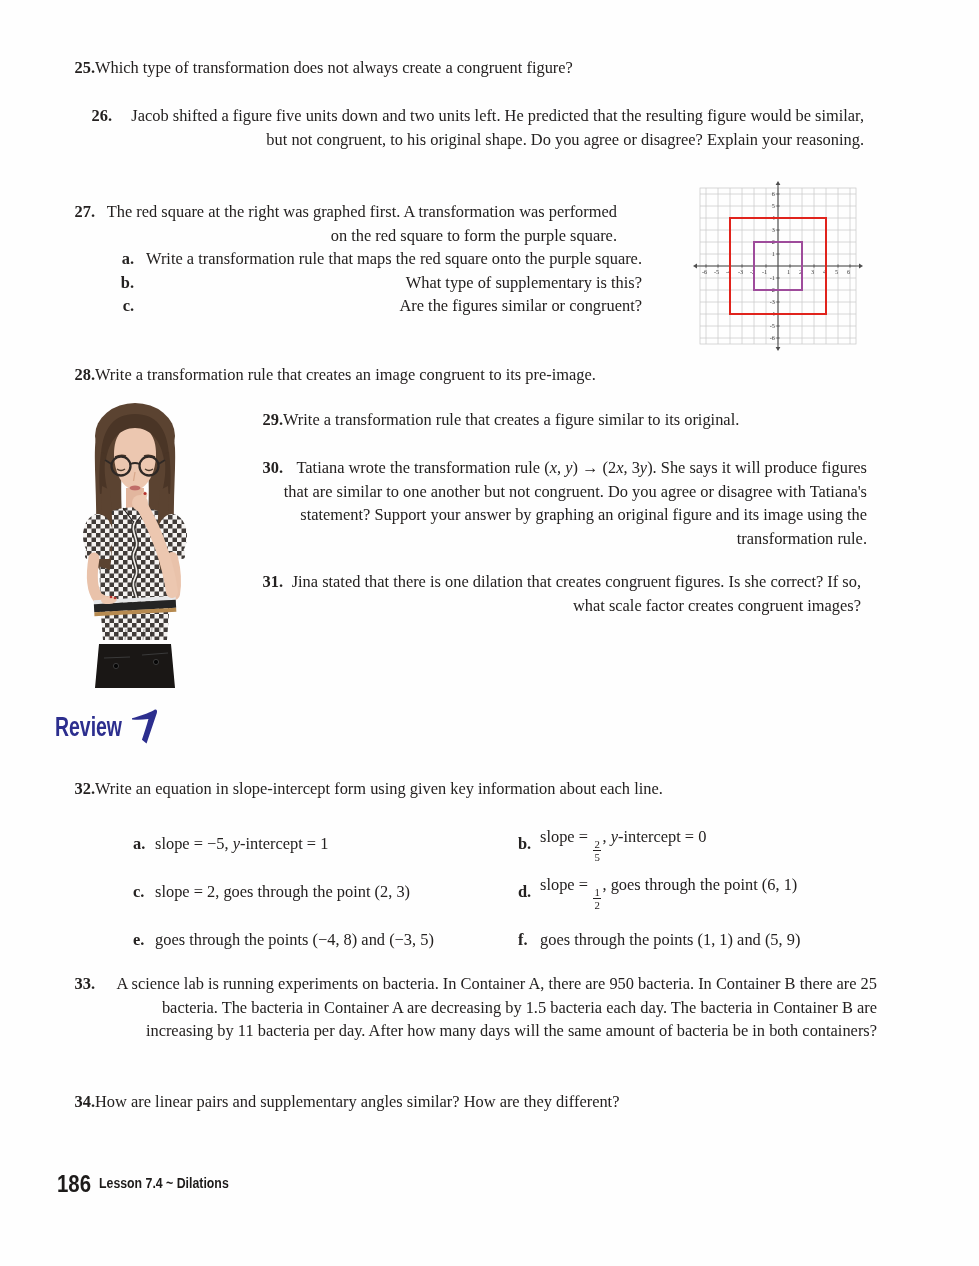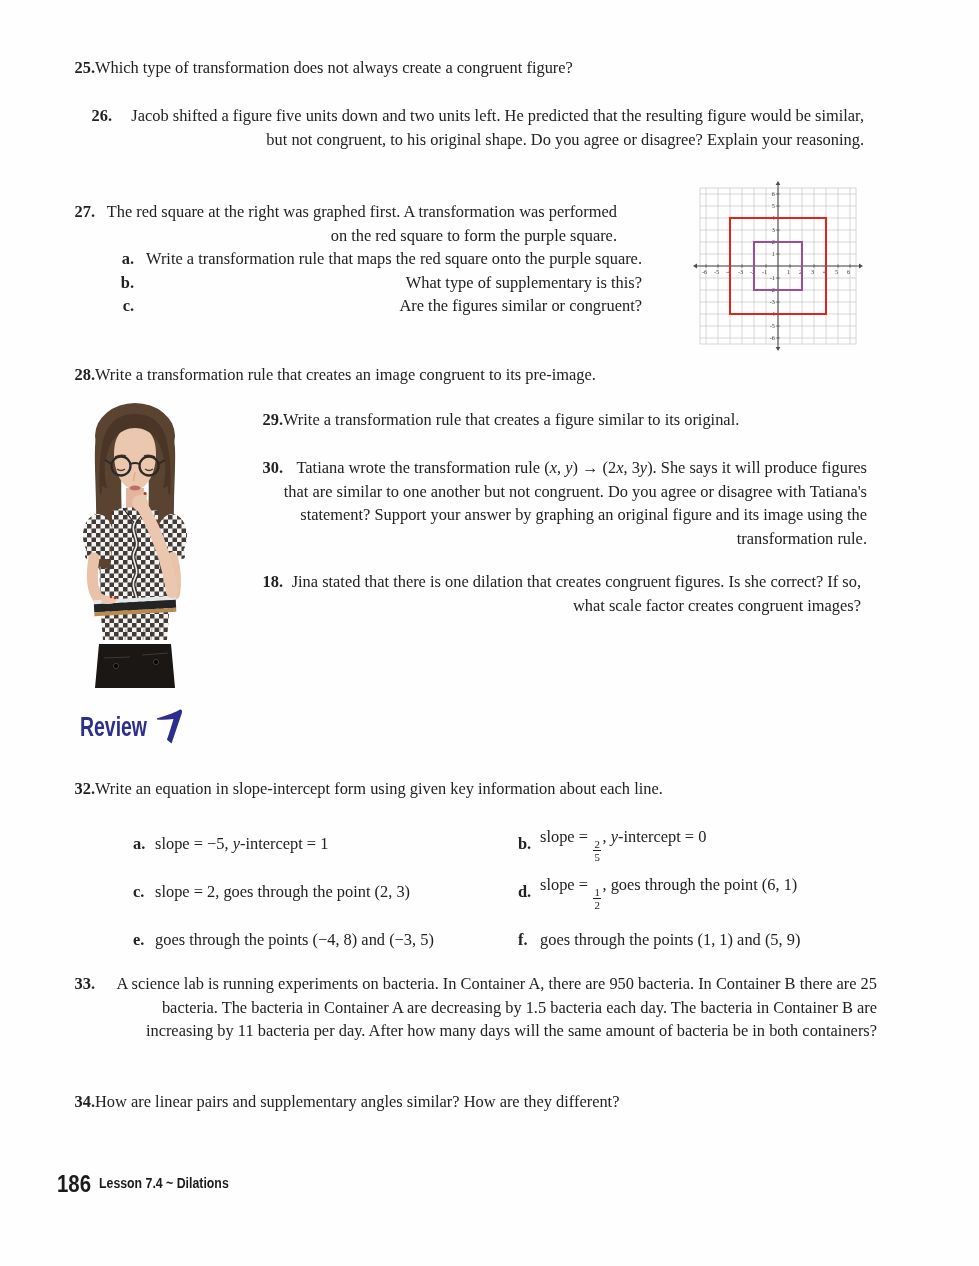--- a/index.html
+++ b/index.html
@@ -11,21 +11,21 @@
   .q{position:absolute;display:flex;text-align:right;}
   .qnum{font-weight:bold;width:38px;flex:none;}
   .q.indent .qnum{width:42px;}
   .sub{display:flex;margin-left:21px;}
   .slabel{font-weight:bold;width:18px;flex:none;}
   .grid32{position:absolute;display:grid;grid-template-columns:385px auto;grid-auto-rows:48px;align-items:center;}
   .item32{display:flex;align-items:center;}
   .item32 .slabel{width:22px;}
   .frac{display:inline-flex;flex-direction:column;text-align:center;font-size:0.66em;line-height:1.12;vertical-align:-0.58em;padding:0 1px;}
   .frac .fnum{border-bottom:1.2px solid #242120;padding:0 1.5px;}
-  .review{position:absolute;display:flex;align-items:flex-end;margin-left:25px;}
+  .review{position:absolute;display:flex;align-items:flex-end;}
   .review-text{
     font-family:"Liberation Sans","DejaVu Sans",sans-serif;font-weight:bold;
     font-size:27px;line-height:40px;color:#2c2e8e;
     display:inline-block;transform:scaleX(.72);transform-origin:left bottom;letter-spacing:0;
   }
   .swoosh{width:26px;height:42px;margin-left:-16px;}
   .footer{position:absolute;display:flex;align-items:center;font-family:"Liberation Sans","DejaVu Sans",sans-serif;font-weight:bold;color:#1d1b1a;}
   .pagenum{font-size:24px;display:inline-block;transform:scaleX(.85);transform-origin:left bottom;}
   .lesson{font-size:14px;display:inline-block;transform:scaleX(.88);transform-origin:left bottom;margin-left:2px;}
   #graph-svg{position:absolute;left:690px;top:178px;}
@@ -232,21 +232,21 @@
     <span class="qnum">29.</span>
     <div>Write a transformation rule that creates a figure similar to its original.</div>
   </div>
 
   <div class="q indent" style="left:241px;top:456px;width:630px">
     <span class="qnum">30.</span>
     <div style="width:584px">Tatiana wrote the transformation rule (<i>x</i>, <i>y</i>) → (2<i>x</i>, 3<i>y</i>). She says it will produce figures that are similar to one another but not congruent. Do you agree or disagree with Tatiana's statement? Support your answer by graphing an original figure and its image using the transformation rule.</div>
   </div>
 
   <div class="q indent" style="left:241px;top:570px;width:630px">
-    <span class="qnum">18.</span>
+    <span class="qnum">31.</span>
     <div style="width:578px">Jina stated that there is one dilation that creates congruent figures. Is she correct? If so, what scale factor creates congruent images?</div>
   </div>
 
   <div class="review" style="left:55px;top:705px">
     <span class="review-text">Review</span>
     <svg class="swoosh" viewBox="0 0 34 46">
       <path d="M0,13 C10,10 22,6 29,2 C32,0.5 33.5,3 32.5,6 L19,46 L13,41 C16,32 19.5,22 21.5,14 C14,15 6,15 0,14.6 Z" fill="#2c2e8e"></path>
     </svg>
   </div>
 

